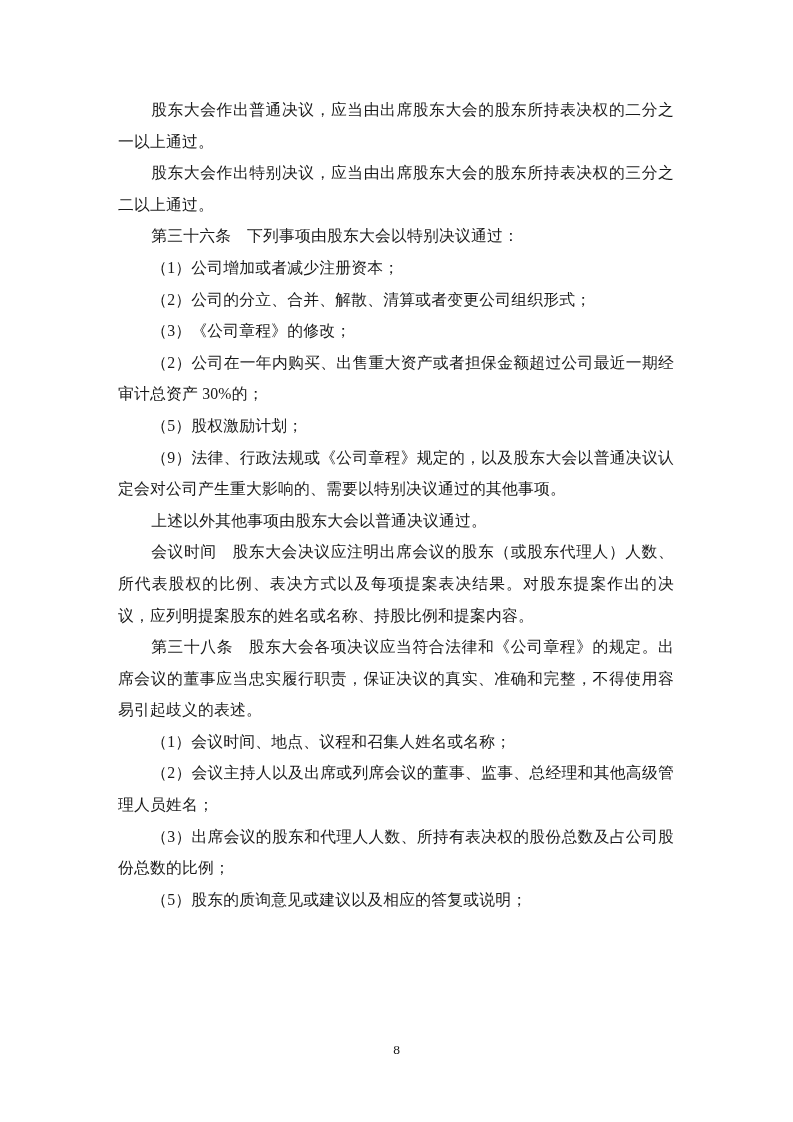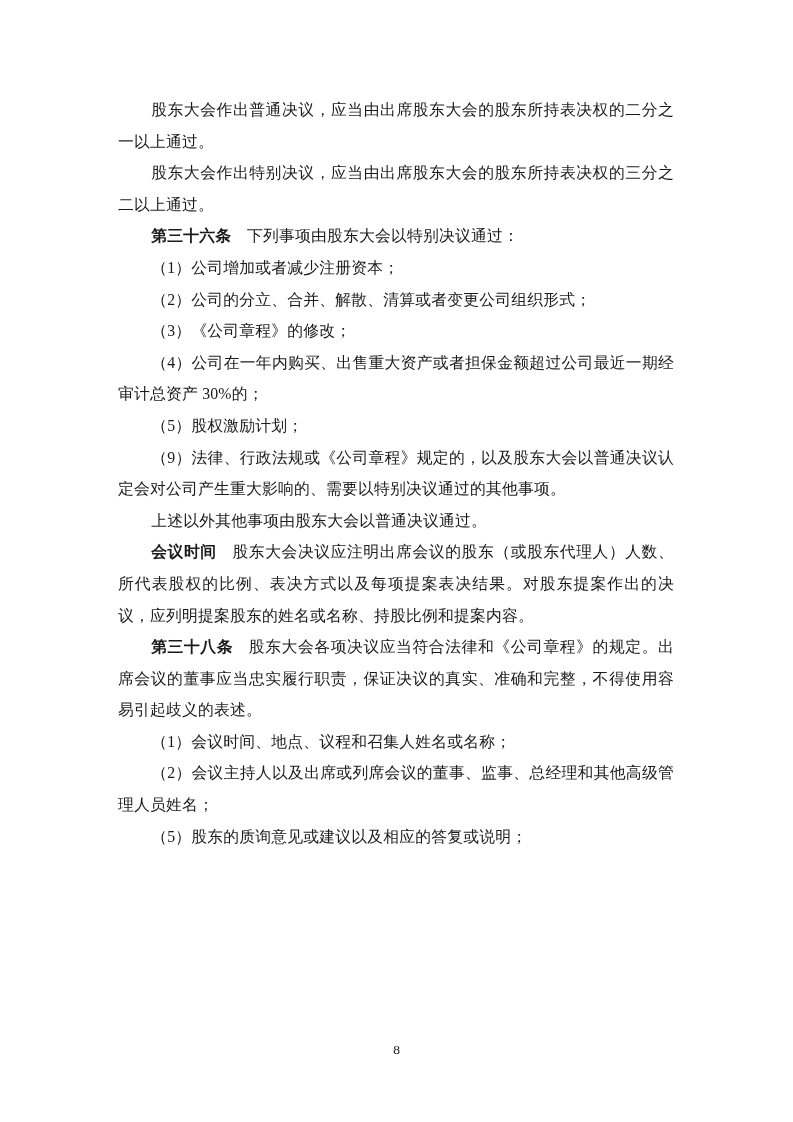--- a/index.html
+++ b/index.html
@@ -26,21 +26,21 @@
     text-align: justify;
     text-justify: inter-ideograph;
     letter-spacing: 0.2px;
   }
   .para {
     margin: 0;
     padding: 0;
     text-indent: 2.1em;
   }
   .term {
-    font-weight: bold;
+    font-weight: normal;
     margin-right: 1em;
   }
   .footer {
     position: absolute;
     left: 0;
     top: 1040px;
     width: 100%;
     text-align: center;
     font-size: 13.5px;
     line-height: 20px;
@@ -58,37 +58,38 @@
     <p class="para"><span>股东大会作出特别决议，应当由出席股东大会的股东所持表决权的三分之二以上通过。</span></p>
 
     <p class="para"><b class="term">第三十六条</b><span>下列事项由股东大会以特别决议通过：</span></p>
 
     <p class="para"><span>（1）公司增加或者减少注册资本；</span></p>
 
     <p class="para"><span>（2）公司的分立、合并、解散、清算或者变更公司组织形式；</span></p>
 
     <p class="para"><span>（3）《公司章程》的修改；</span></p>
 
-    <p class="para"><span>（4）公司在一年内购买、出售重大资产或者担保金额超过公司最近一期经审计总资产 30%的；</span></p>
+    <p class="para"><span>（2）公司在一年内购买、出售重大资产或者担保金额超过公司最近一期经审计总资产 30%的；</span></p>
 
     <p class="para"><span>（5）股权激励计划；</span></p>
 
     <p class="para"><span>（9）法律、行政法规或《公司章程》规定的，以及股东大会以普通决议认定会对公司产生重大影响的、需要以特别决议通过的其他事项。</span></p>
 
     <p class="para"><span>上述以外其他事项由股东大会以普通决议通过。</span></p>
 
     <p class="para"><b class="term">会议时间</b><span>股东大会决议应注明出席会议的股东（或股东代理人）人数、所代表股权的比例、表决方式以及每项提案表决结果。对股东提案作出的决议，应列明提案股东的姓名或名称、持股比例和提案内容。</span></p>
 
     <p class="para"><b class="term">第三十八条</b><span>股东大会各项决议应当符合法律和《公司章程》的规定。出席会议的董事应当忠实履行职责，保证决议的真实、准确和完整，不得使用容易引起歧义的表述。</span></p>
 
 
     <p class="para"><span>（1）会议时间、地点、议程和召集人姓名或名称；</span></p>
 
     <p class="para"><span>（2）会议主持人以及出席或列席会议的董事、监事、总经理和其他高级管理人员姓名；</span></p>
 
+    <p class="para"><span>（3）出席会议的股东和代理人人数、所持有表决权的股份总数及占公司股份总数的比例；</span></p>
 
 
     <p class="para"><span>（5）股东的质询意见或建议以及相应的答复或说明；</span></p>
 
   </div>
 
   <div class="footer">
     <span>8</span>
   </div>
 </div>

